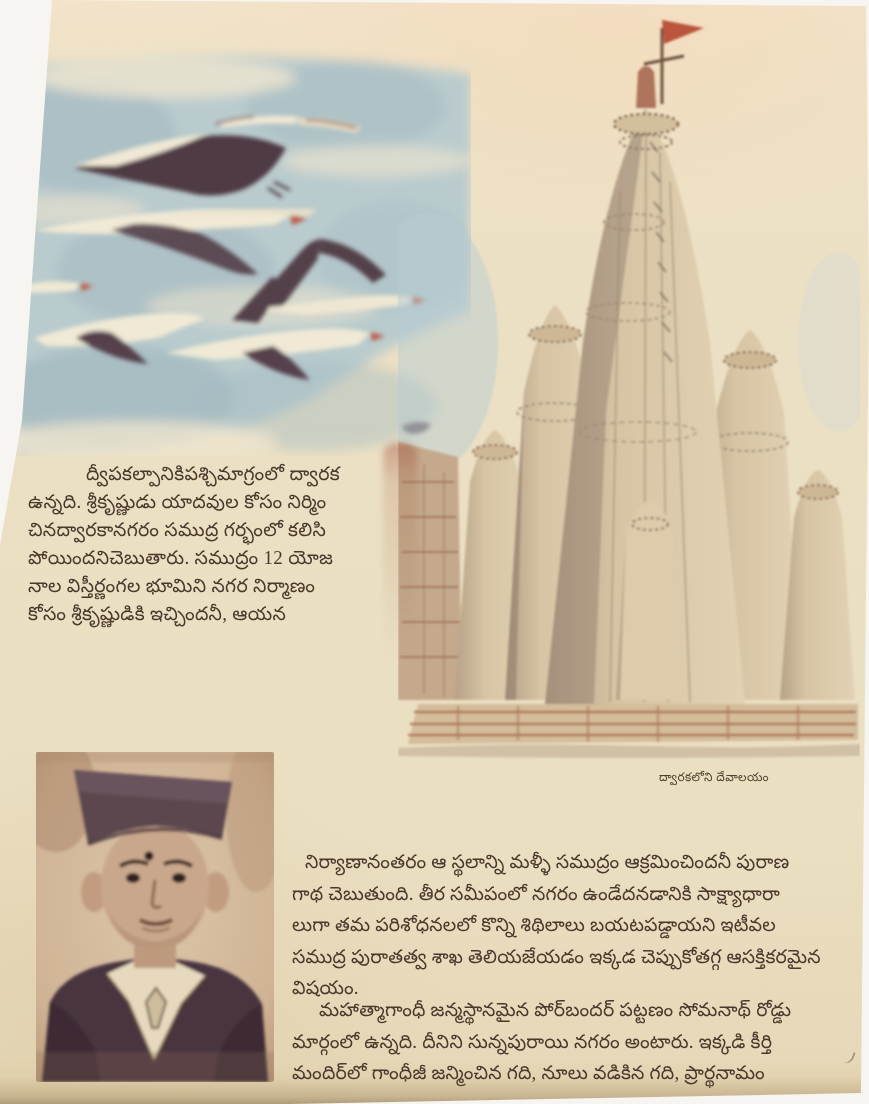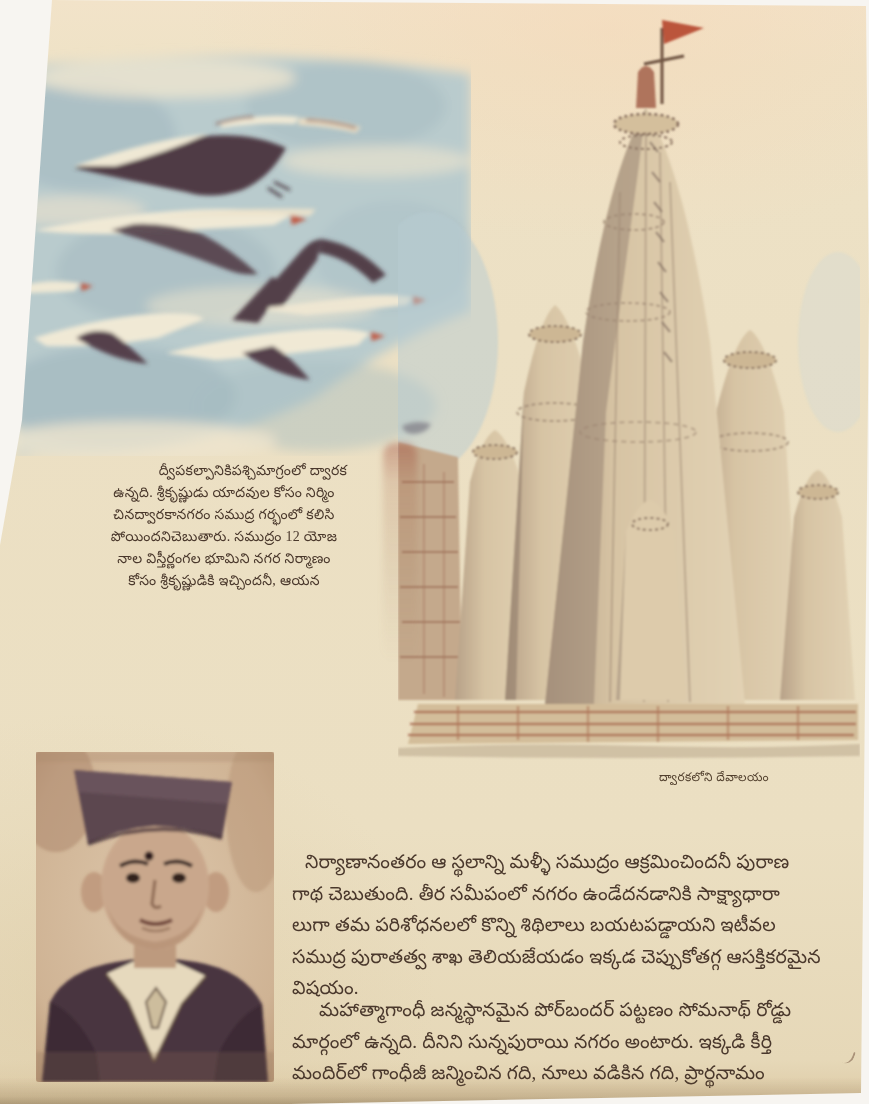--- a/index.html
+++ b/index.html
@@ -10,22 +10,22 @@
     clip-path:polygon(52px 0px,866px 6px,869px 300px,861px 1093px,290px 1104px,0px 1104px,0px 545px,22px 420px);
     background:
       radial-gradient(ellipse 600px 300px at 70% 3%, rgba(246,216,184,.55), rgba(246,216,184,0) 70%),
       radial-gradient(ellipse 500px 400px at 10% 90%, rgba(215,196,156,.35), rgba(215,196,156,0) 70%),
       linear-gradient(180deg,#f2e3c9 0%,#eee2c6 6%,#ece0c4 30%,#ebdfc2 75%,#e6d8b8 96%,#dcc9a4 100%);
     filter:drop-shadow(0 0 5px rgba(90,80,60,.35));}
   .abs{position:absolute;}
   
   .telugu{color:#4a382c;white-space:pre-line;
           font-family:"Liberation Serif","DejaVu Serif",serif;}
-  #para1{left:28px;top:460px;width:392px;font-size:14px;line-height:22px;
-         text-indent:58px;letter-spacing:.3px;text-align:center;}
+  #para1{left:28px;top:460px;width:392px;font-size:19px;line-height:28px;
+         text-indent:58px;letter-spacing:.3px;}
   #caption{left:598px;top:770px;width:232px;font-size:12px;color:#52402e;
            text-align:center;letter-spacing:.4px;}
   #para2{left:292px;top:846px;width:576px;font-size:19px;line-height:31.5px;
          text-indent:13px;letter-spacing:.2px;}
   #para3{left:292px;top:994px;width:576px;font-size:19px;line-height:31.5px;
          text-indent:27px;letter-spacing:.2px;}
   
   #stain-right-of-para1{left:383px;top:443px;width:34px;height:220px;
     background:linear-gradient(180deg,rgba(155,60,45,.38) 0%,rgba(160,90,60,.18) 18%,rgba(150,100,70,.10) 55%,rgba(150,100,70,0) 100%);
     filter:blur(3px);border-radius:12px;}

